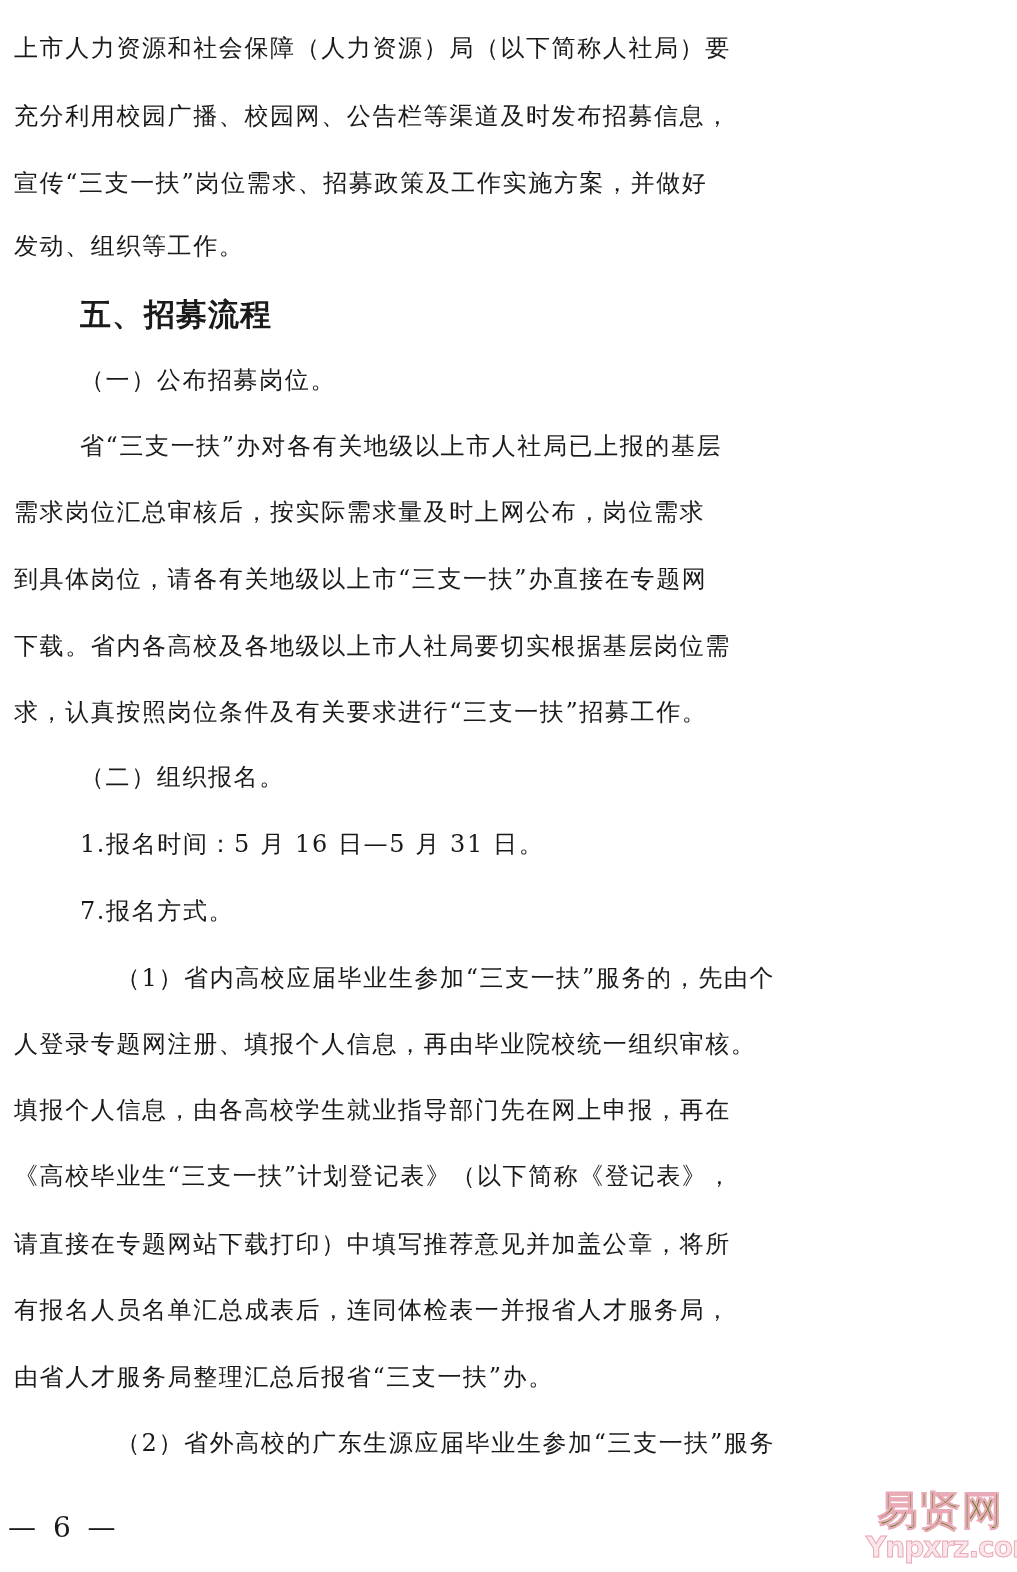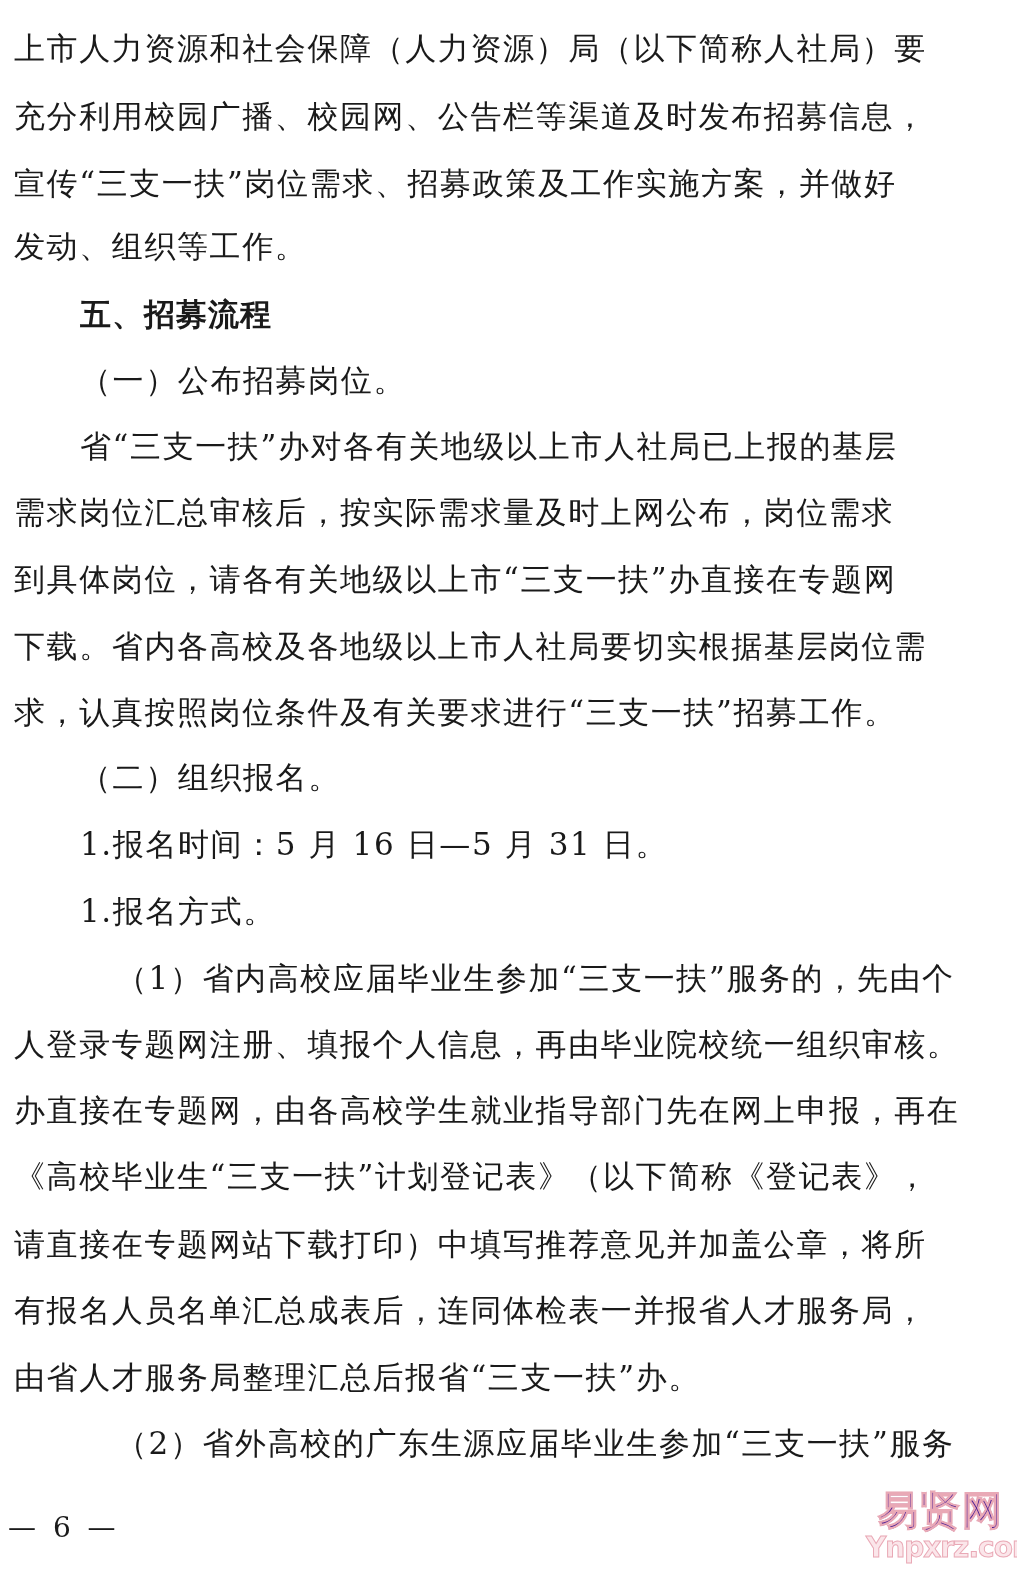--- a/index.html
+++ b/index.html
@@ -4,21 +4,21 @@
 <style>
   html, body { margin: 0; padding: 0; background: #ffffff; }
   body {
     width: 1017px; height: 1572px; position: relative; overflow: hidden;
     font-family: "DejaVu Serif", "Liberation Serif", serif;
     color: #1a1a1a;
   }
   .line {
     position: absolute;
     left: 14px;
-    font-size: 31px;
+    font-size: 24px;
     line-height: 40px;
     white-space: nowrap;
     letter-spacing: 1.6px;
   }
   .indent { left: 80px; }
   .indent2 { left: 92px; margin-left: 24px; }
   .heading {
     font-family: "DejaVu Sans", "Liberation Sans", sans-serif;
     font-weight: bold;
     font-size: 31px;
@@ -26,21 +26,21 @@
   }
   .page-num {
     position: absolute; left: 8px; top: 1508px;
     font-size: 28px; line-height: 40px; letter-spacing: 4px;
   }
   .watermark {
     position: absolute; left: 866px; top: 1488px; width: 150px; height: 84px;
     text-align: center; color: #f2c2cc;
     font-family: "DejaVu Sans", "Liberation Sans", sans-serif;
   }
-  .wm-cn { font-size: 40px; font-weight: bold; line-height: 44px; letter-spacing: 2px; -webkit-text-stroke: 1px #e9a9b6; color: #4c1d95; }
+  .wm-cn { font-size: 40px; font-weight: bold; line-height: 44px; letter-spacing: 2px; -webkit-text-stroke: 1px #e9a9b6; color: #4d7c0f; }
   .wm-en { font-size: 28px; font-weight: bold; line-height: 32px; letter-spacing: -1px; -webkit-text-stroke: 1px #e9a9b6; color: #fbe6ea; }
 </style>
 </head>
 <body>
 
 <div>
   <div class="line" style="top:28px">上市人力资源和社会保障（人力资源）局（以下简称人社局）要</div>
   <div class="line" style="top:96px">充分利用校园广播、校园网、公告栏等渠道及时发布招募信息，</div>
   <div class="line" style="top:163px">宣传“三支一扶”岗位需求、招募政策及工作实施方案，并做好</div>
   <div class="line" style="top:226px">发动、组织等工作。</div>
@@ -50,25 +50,25 @@
   <div class="line indent" style="top:360px">（一）公布招募岗位。</div>
 
   <div class="line indent" style="top:426px">省“三支一扶”办对各有关地级以上市人社局已上报的基层</div>
   <div class="line" style="top:492px">需求岗位汇总审核后，按实际需求量及时上网公布，岗位需求</div>
   <div class="line" style="top:559px">到具体岗位，请各有关地级以上市“三支一扶”办直接在专题网</div>
   <div class="line" style="top:626px">下载。省内各高校及各地级以上市人社局要切实根据基层岗位需</div>
   <div class="line" style="top:692px">求，认真按照岗位条件及有关要求进行“三支一扶”招募工作。</div>
 
   <div class="line indent" style="top:757px">（二）组织报名。</div>
   <div class="line indent" style="top:824px">1.报名时间：5 月 16 日—5 月 31 日。</div>
-  <div class="line indent" style="top:891px">1.报名方式。</div>
+  <div class="line indent" style="top:891px">7.报名方式。</div>
 
   <div class="line indent2" style="top:958px">（1）省内高校应届毕业生参加“三支一扶”服务的，先由个</div>
   <div class="line" style="top:1024px">人登录专题网注册、填报个人信息，再由毕业院校统一组织审核。</div>
-  <div class="line" style="top:1090px">办直接在专题网，由各高校学生就业指导部门先在网上申报，再在</div>
+  <div class="line" style="top:1090px">填报个人信息，由各高校学生就业指导部门先在网上申报，再在</div>
   <div class="line" style="top:1156px">《高校毕业生“三支一扶”计划登记表》（以下简称《登记表》，</div>
   <div class="line" style="top:1224px">请直接在专题网站下载打印）中填写推荐意见并加盖公章，将所</div>
   <div class="line" style="top:1290px">有报名人员名单汇总成表后，连同体检表一并报省人才服务局，</div>
   <div class="line" style="top:1357px">由省人才服务局整理汇总后报省“三支一扶”办。</div>
 
   <div class="line indent2" style="top:1423px">（2）省外高校的广东生源应届毕业生参加“三支一扶”服务</div>
 
   <div class="page-num">— 6 —</div>
 
   <div class="watermark">

